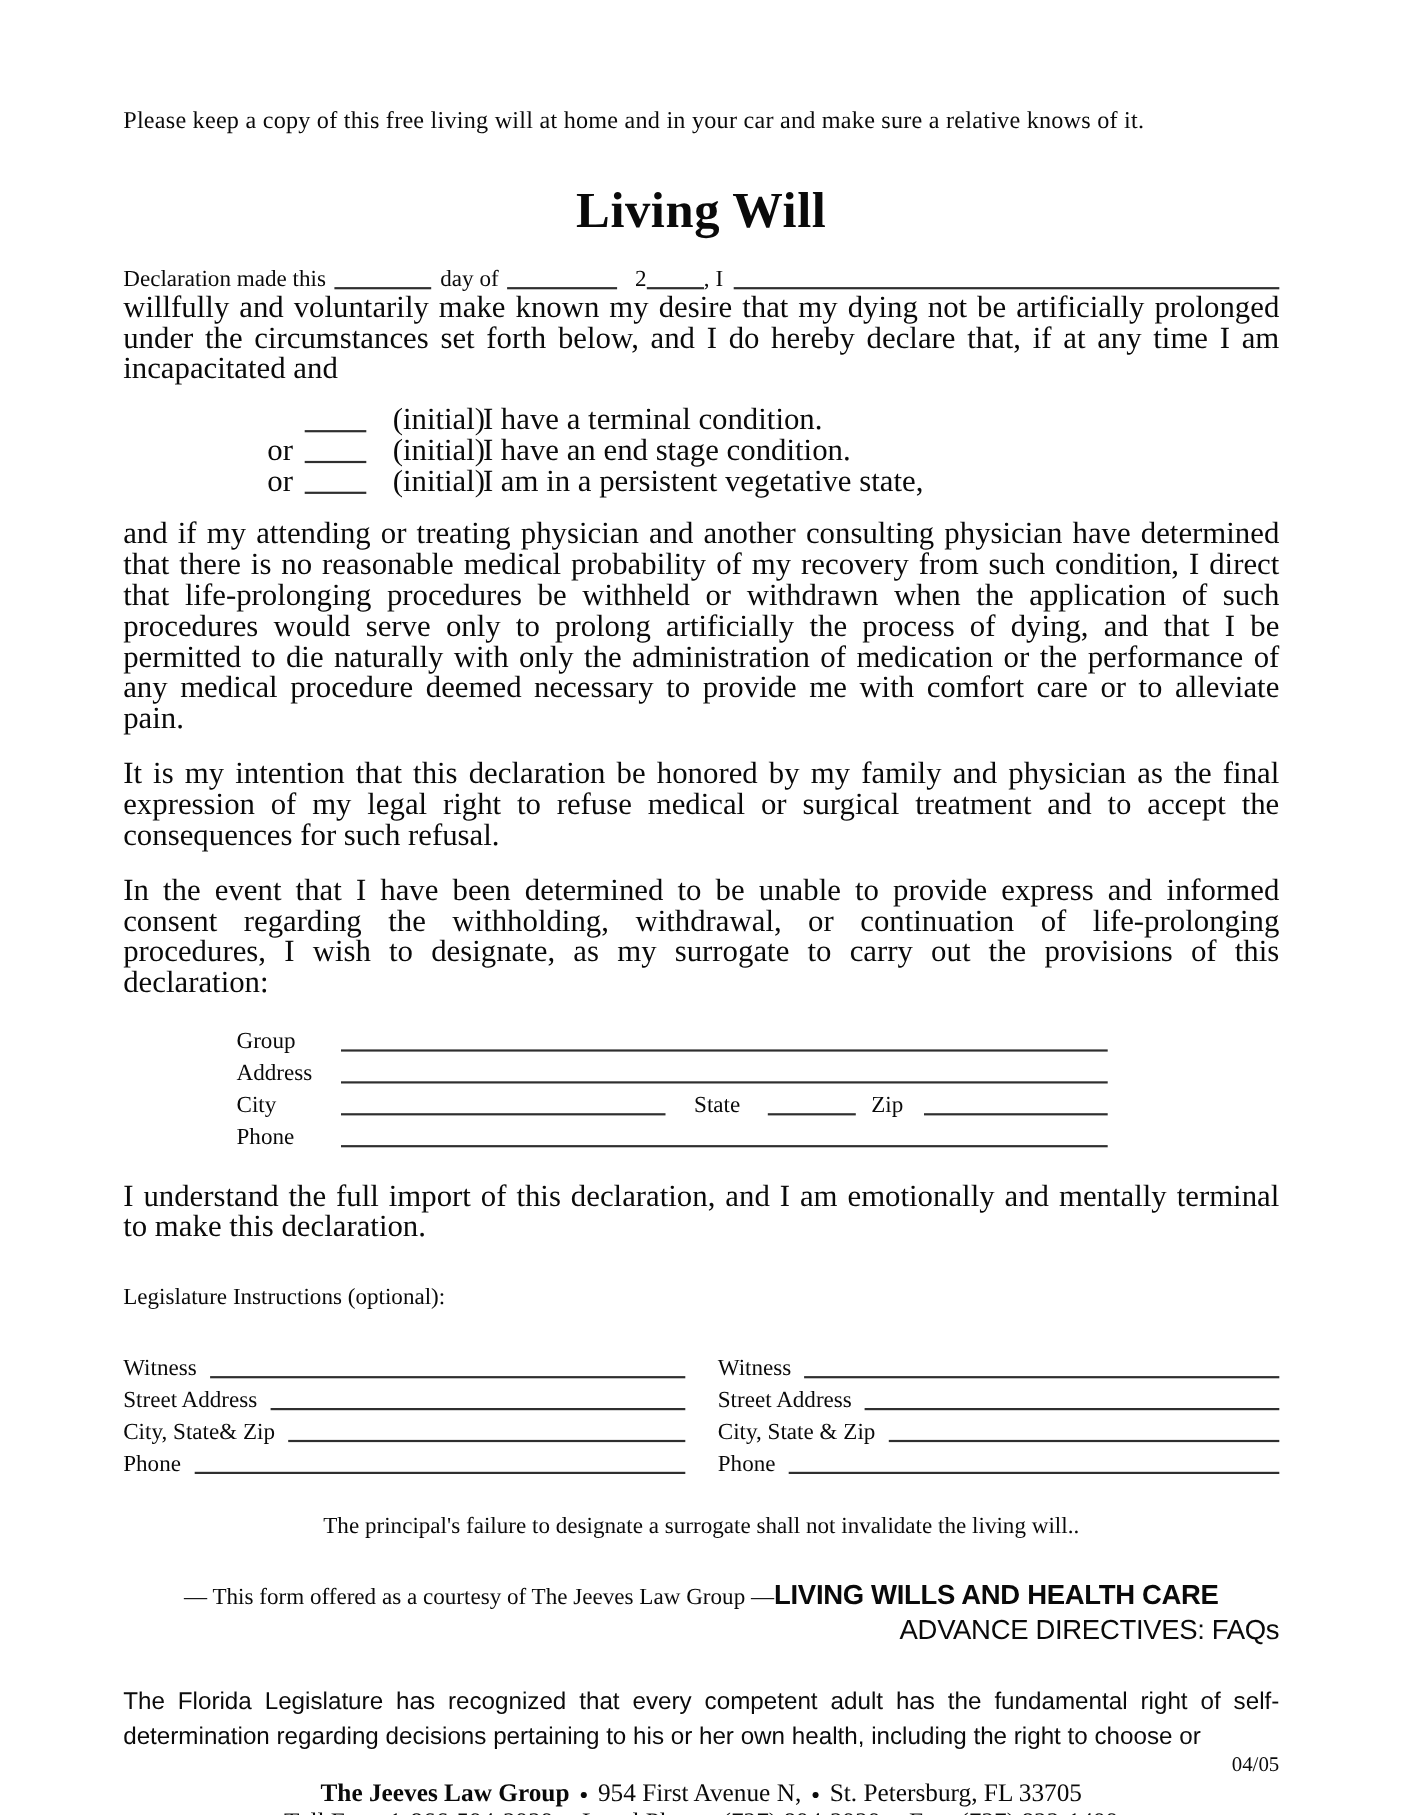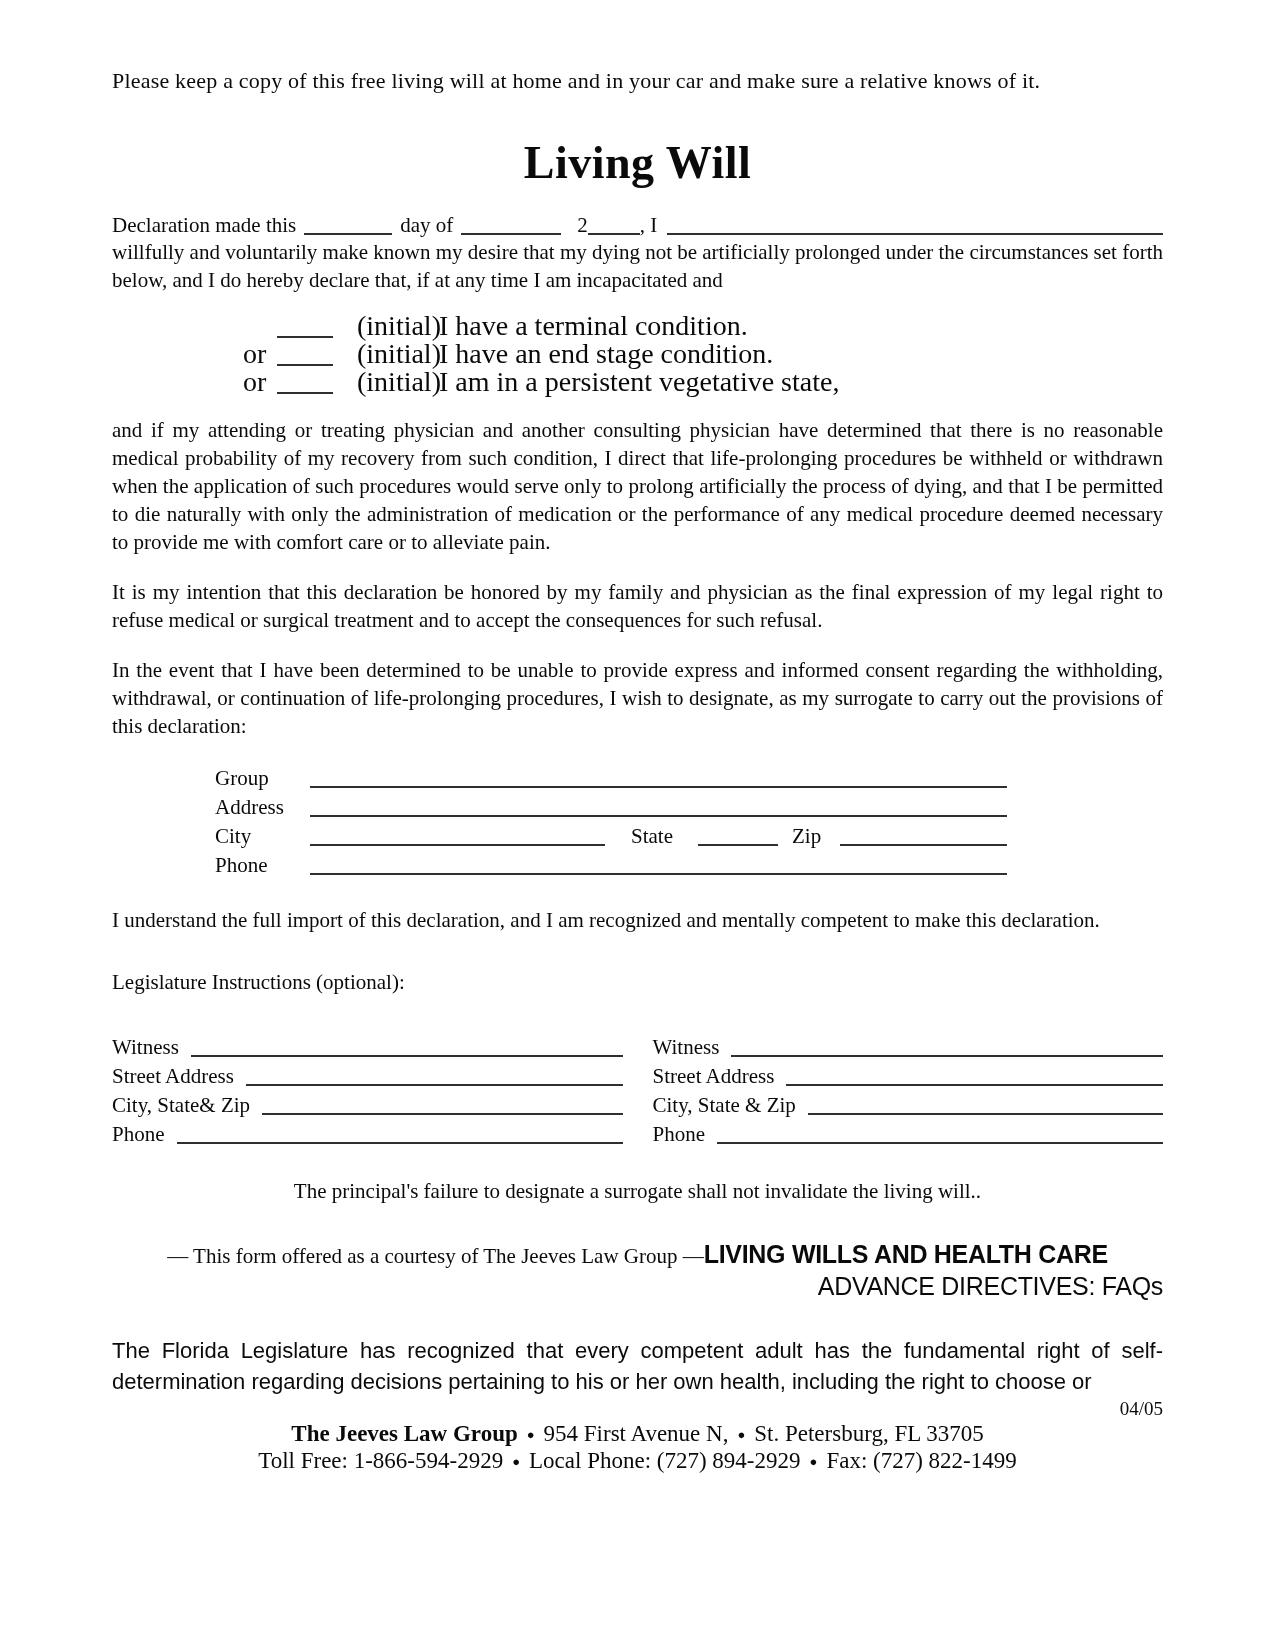--- a/index.html
+++ b/index.html
@@ -1,31 +1,31 @@
 <!DOCTYPE html>
 <html><head>
 <meta charset="utf-8">
 <style>
   * { margin:0; padding:0; box-sizing:border-box; }
   html, body { width:1275px; height:1650px; background:#ffffff; overflow:hidden; }
   body { font-family:"Liberation Serif","DejaVu Serif",serif; color:#0a0a0a; }
-  .page { padding:68px 112px 0 112px; width:1275px; height:1650px; }
+  .page { padding:96px 112px 0 112px; width:1275px; height:1650px; }
 
   .notice { font-size:22px; letter-spacing:.2px; }
 
   .title { text-align:center; font-size:46px; font-weight:bold; margin-top:42px; letter-spacing:.5px; }
 
   .decl-line { display:flex; align-items:baseline; margin-top:24px; font-size:21px; white-space:pre; }
   .blank { display:inline-block; height:0; border-bottom:2px solid #2f2f2f; position:relative; top:3px; }
   .blank.day { width:88px; margin:0 8px; }
   .blank.month { width:100px; margin:0 8px; }
   .blank.year { width:52px; }
   .blank.declarant { flex:1; margin-left:10px; }
 
-  .para { font-size:21px; line-height:28px; text-align:justify; }
+  .para { font-size:28px; line-height:28px; text-align:justify; }
   .decl-body { margin-top:0; }
   .mt { margin-top:22px; }
 
   .initials { margin-top:16px; margin-left:131px; font-size:28px; }
   .init-row { display:flex; align-items:baseline; height:28px; }
   .init-or { width:34px; }
   .init-blank { width:56px; margin-right:24px; }
   .init-label { width:82px; }
 
   .sform { margin-top:26px; margin-left:103px; width:792px; font-size:21px; }
@@ -127,21 +127,21 @@
       <span class="blank state"></span>
       <span class="slabel-zip">Zip</span>
       <span class="blank zip"></span>
     </div>
     <div class="sform-row">
       <span class="sform-label">Phone</span>
       <span class="blank grow"></span>
     </div>
   </div>
 
-  <div class="para" style="margin-top:24px">I understand the full import of this declaration, and I am recognized and mentally competent to make this declaration.</div>
+  <div class="para" style="margin-top:24px">I understand the full import of this declaration, and I am emotionally and mentally terminal to make this declaration.</div>
 
   <div class="additional">Legislature Instructions (optional):</div>
 
 
   <div class="witness-wrap">
     <div class="wit-col">
       <div class="wit-row">
         <span class="wit-label">Witness</span>
         <span class="blank"></span>
       </div>

